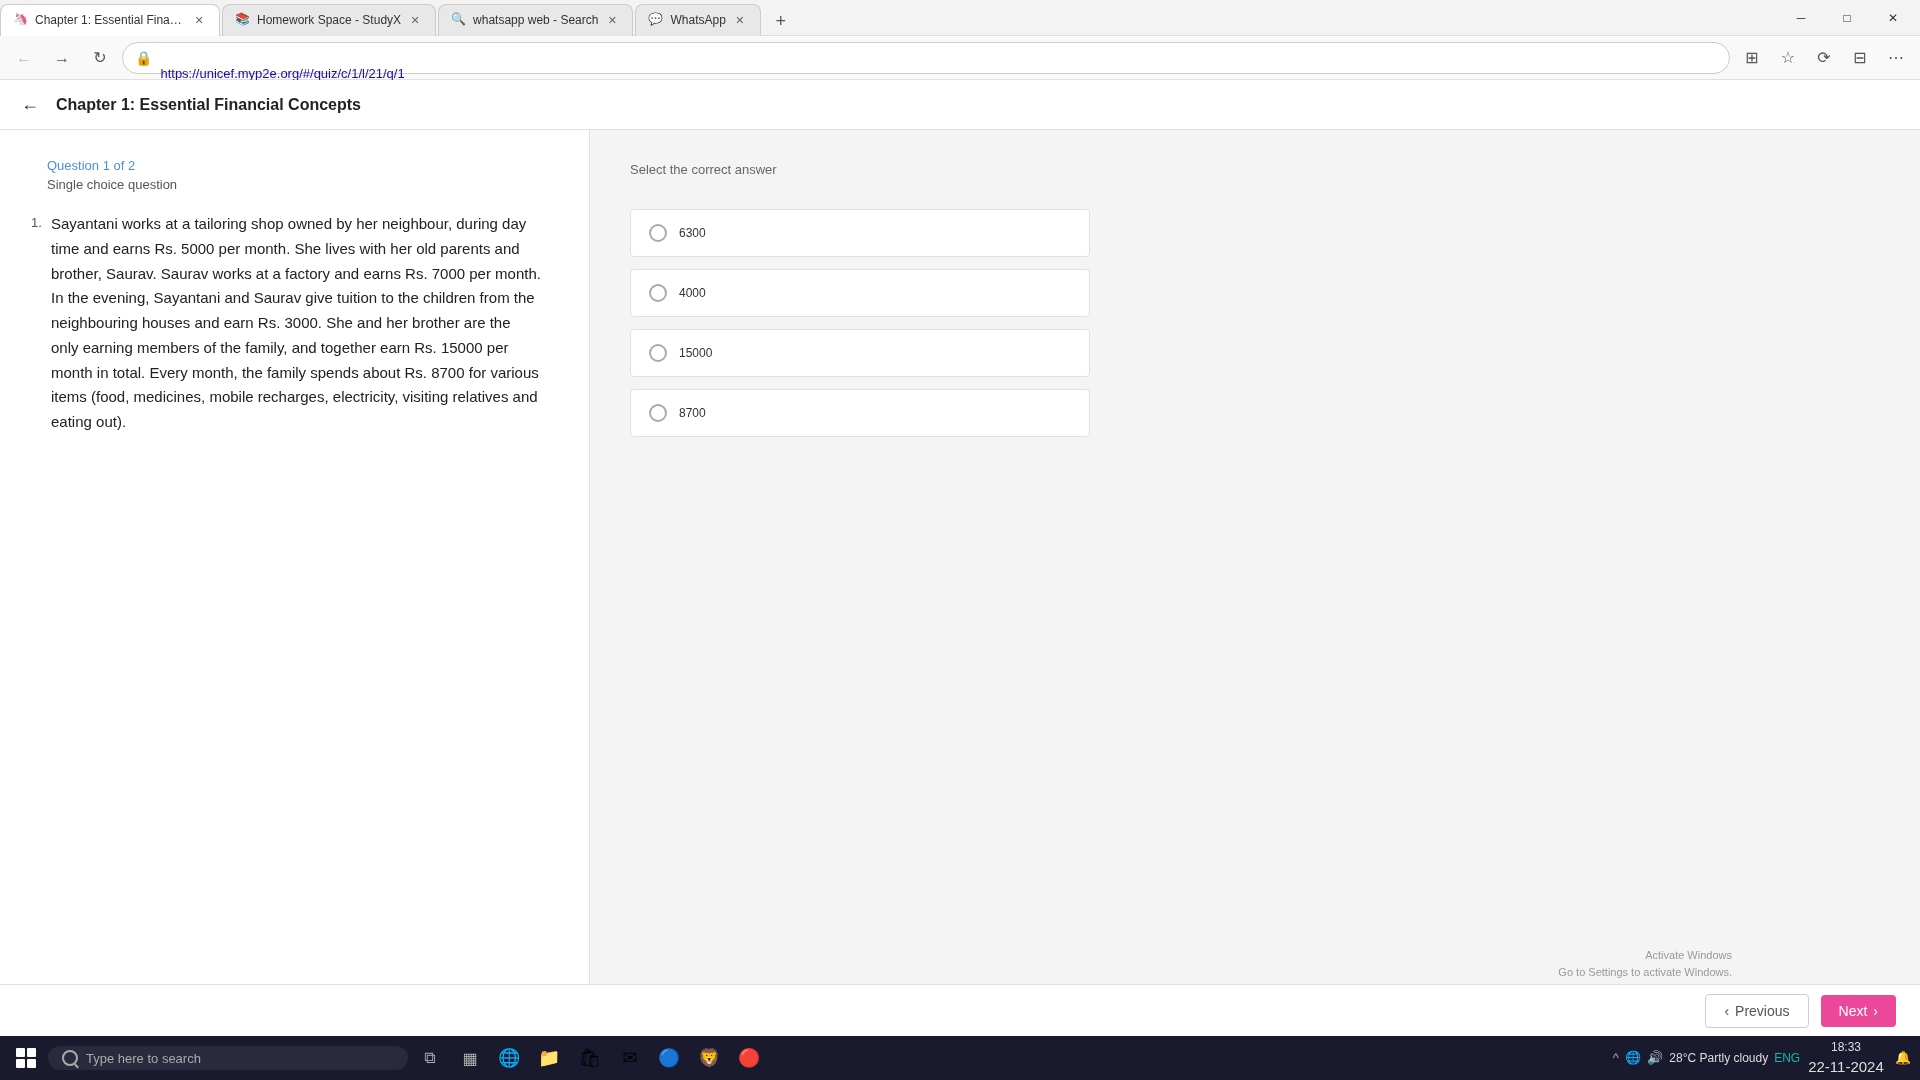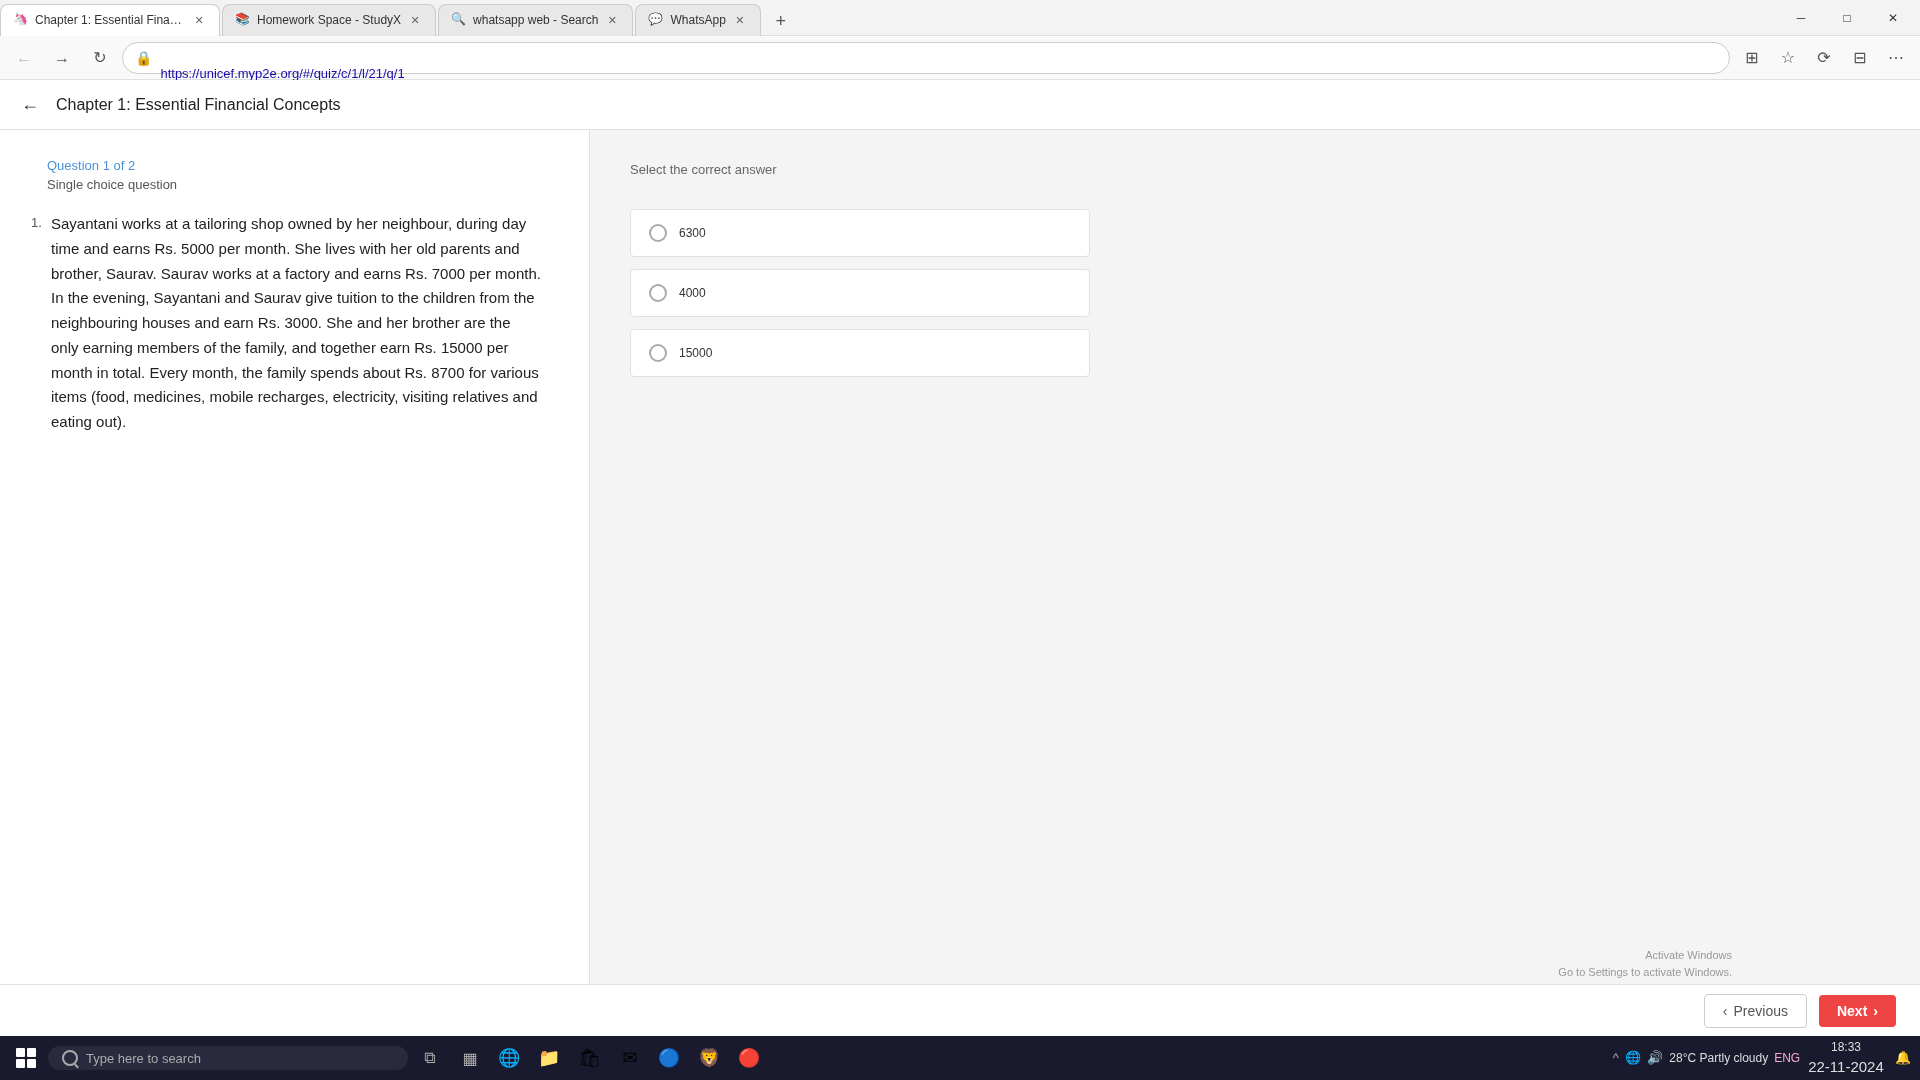--- a/index.html
+++ b/index.html
@@ -135,21 +135,21 @@
     .back-btn {
       width: 28px; height: 28px;
       display: flex; align-items: center; justify-content: center;
       font-size: 18px;
       color: #333;
       cursor: pointer;
       border-radius: 50%;
     }
     .app-title {
       font-size: 16px;
-      font-weight: 400;
+      font-weight: 700;
       color: #222;
     }
 
     
     .main-content {
       flex: 1;
       display: flex;
       overflow: hidden;
     }
 
@@ -272,25 +272,25 @@
       color: #555;
       cursor: pointer;
     }
     .next-btn {
       display: flex;
       align-items: center;
       gap: 6px;
       padding: 8px 18px;
       border: none;
       border-radius: 4px;
-      background: #ef4444;
+      background: #ec4899;
       font-size: 14px;
       color: #fff;
       cursor: pointer;
-      font-weight: 700;
+      font-weight: 400;
     }
 
     
     .taskbar {
       height: 44px;
       background: #1a1a2e;
       display: flex;
       align-items: center;
       padding: 0 8px;
       gap: 4px;
@@ -452,20 +452,24 @@
           <span class="answer-label">6300</span>
         </div>
         <div class="answer-option">
           <div class="radio-circle"></div>
           <span class="answer-label">4000</span>
         </div>
         <div class="answer-option">
           <div class="radio-circle"></div>
           <span class="answer-label">15000</span>
         </div>
+        <div class="answer-option">
+          <div class="radio-circle"></div>
+          <span class="answer-label">8700</span>
+        </div>
       </div>
     </div>
   </div>
 
   <div class="bottom-nav">
     <div class="activate-windows">
       <div>Activate Windows</div>
       <div>Go to Settings to activate Windows.</div>
     </div>
     <button class="prev-btn">
@@ -518,21 +522,21 @@
     <div class="taskbar-icon">
       <span style="font-size:18px;">🔴</span>
     </div>
     <div class="taskbar-spacer"></div>
     <div class="taskbar-tray">
       <div class="tray-icons">
         <span style="color:#aaa; font-size:13px;">^</span>
         <span style="color:#aaa; font-size:13px;">🌐</span>
         <span style="color:#aaa; font-size:13px;">🔊</span>
         <span style="color:#ddd; font-size:12px;">28°C  Partly cloudy</span>
-        <span style="color:#f9a8d4; font-size:12px;">ENG</span>
+        <span style="color:#14b8a6; font-size:12px;">ENG</span>
       </div>
       <div class="tray-clock">
         <div style="color:#ddd; font-size:12px;">18:33</div>
         <div style="color:#ddd; font-size:15px;">22-11-2024</div>
       </div>
       <span style="color:#aaa; font-size:13px; margin-left:4px;">🔔</span>
     </div>
   </div>
 </div>
 

